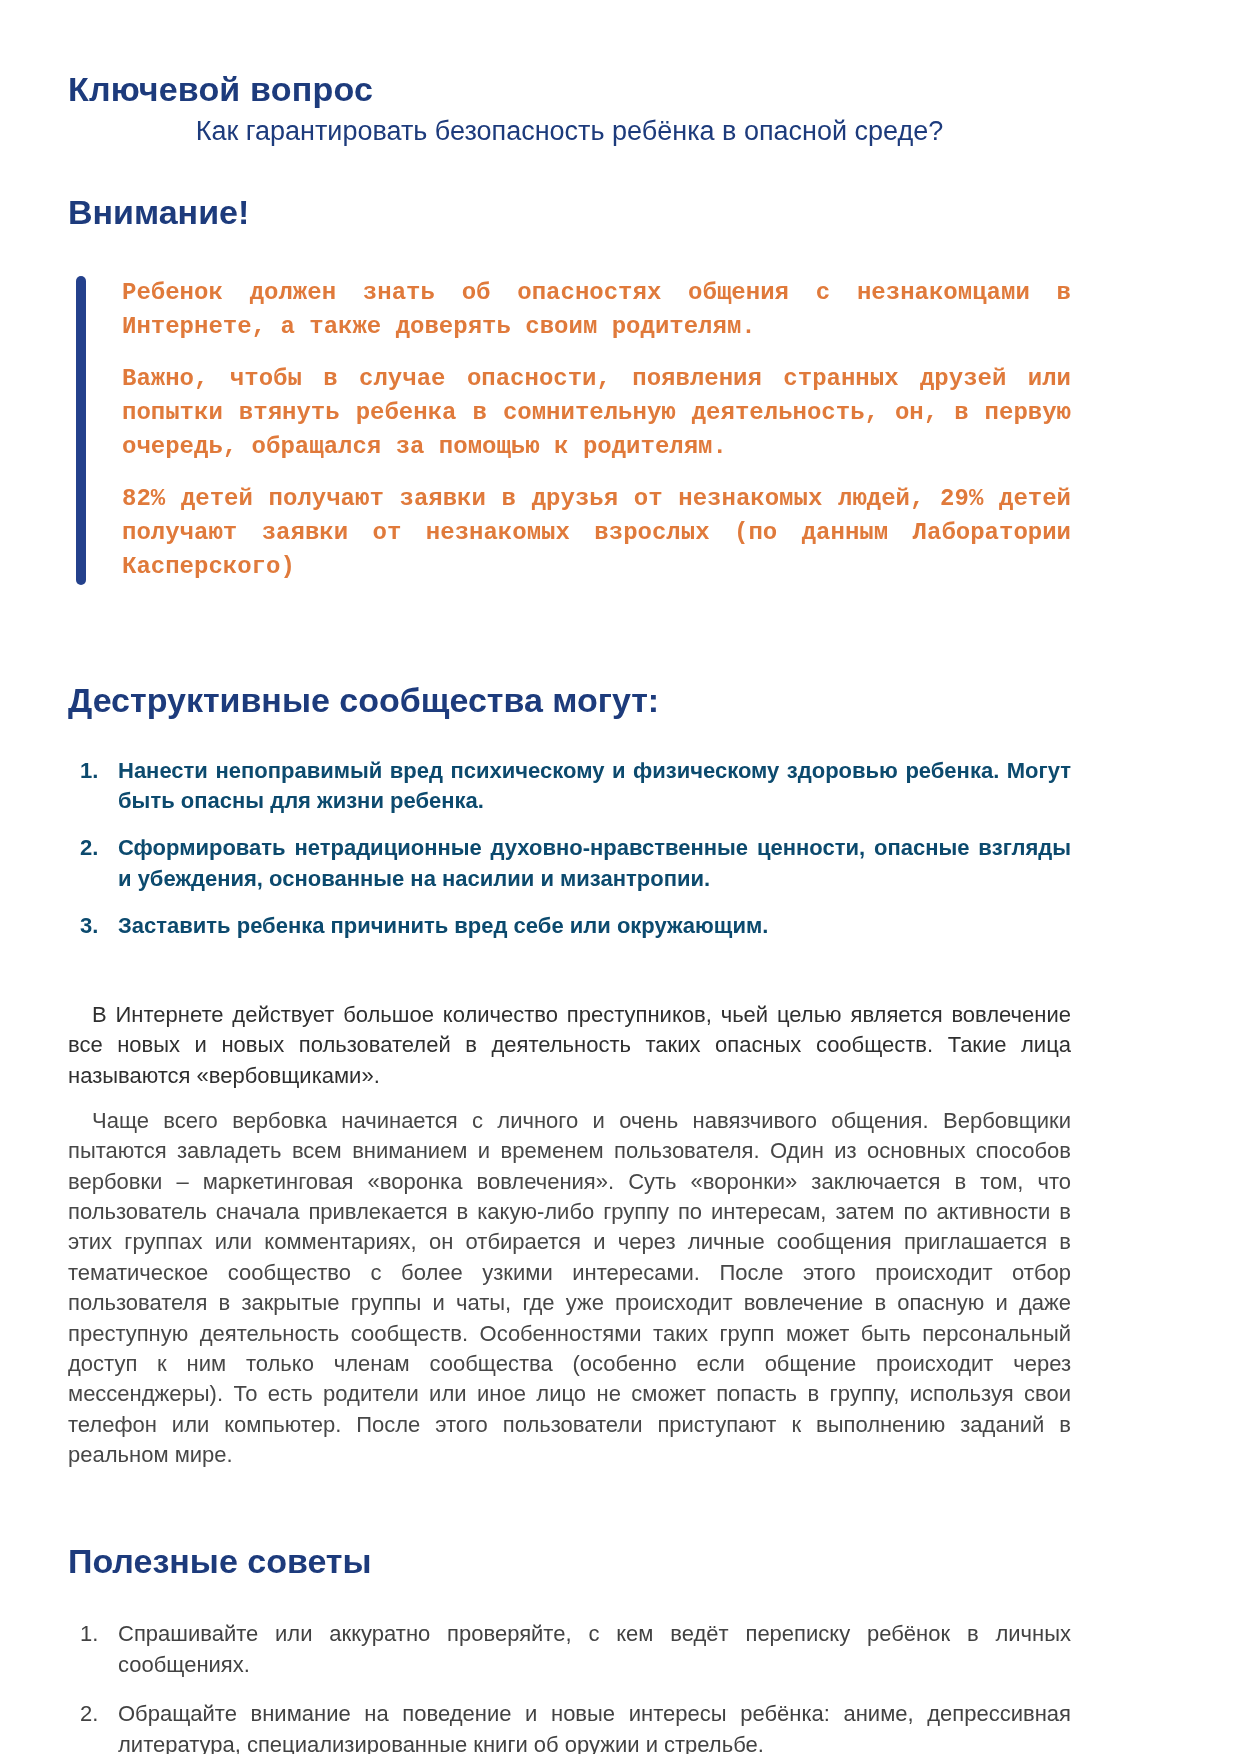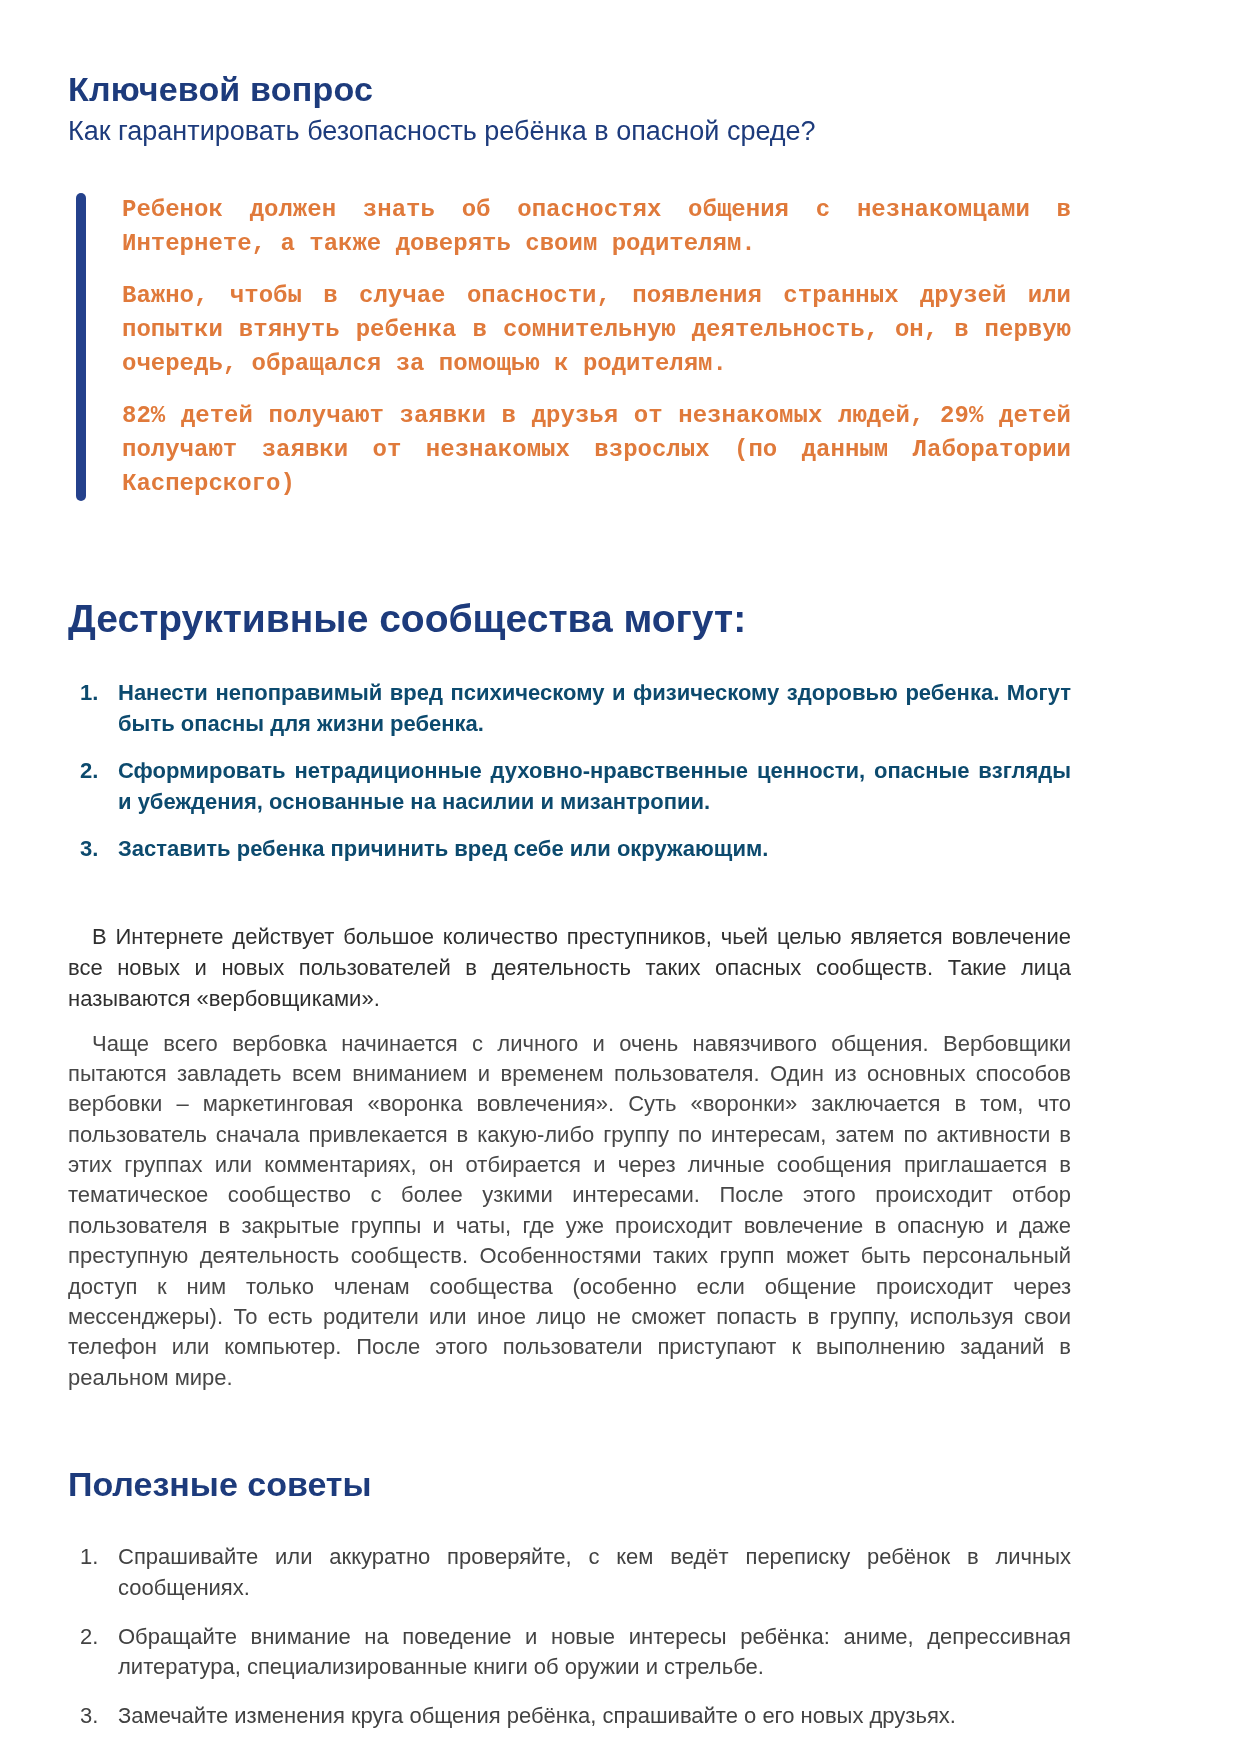--- a/index.html
+++ b/index.html
@@ -24,20 +24,21 @@
     font-weight: 800;
     color: var(--heading-blue, #1d3b7c);
     letter-spacing: 0.2px;
   }
   .subtitle {
     margin: 0 0 44px 0;
     font-size: 27px;
     line-height: 1.25;
     font-weight: 400;
     color: var(--heading-blue, #1d3b7c);
+    text-align: center;
   }
   .h-attention {
     margin: 0 0 44px 0;
     font-size: 34px;
     line-height: 1.15;
     font-weight: 800;
     color: var(--heading-blue, #1d3b7c);
   }
   
   .callout {
@@ -60,21 +61,21 @@
     line-height: 1.42;
     font-weight: 700;
     color: var(--accent-orange, #e07a3b);
     text-align: justify;
     font-family: Liberation Mono, monospace;
   }
   .callout-body p:last-child { margin-bottom: 0; }
 
   .h-section {
     margin: 0 0 36px 0;
-    font-size: 39px;
+    font-size: 34px;
     line-height: 1.15;
     font-weight: 800;
     color: var(--heading-blue, #1d3b7c);
   }
   ol.doc-list {
     margin: 0 0 58px 0;
     padding: 0;
     list-style: none;
     counter-reset: li;
   }
@@ -130,20 +131,21 @@
   }
 </style>
 </head>
 <body>
 
 <div class="page">
 
   <h1 class="h-main">Ключевой вопрос</h1>
   <p class="subtitle">Как гарантировать безопасность ребёнка в опасной среде?</p>
 
+  <h2 class="h-attention">Внимание!</h2>
 
   <div class="callout">
     <div class="callout-bar"></div>
     <div class="callout-body">
       <p>Ребенок должен знать об опасностях общения с незнакомцами в Интернете, а также доверять своим родителям.</p>
       <p>Важно, чтобы в случае опасности, появления странных друзей или попытки втянуть ребенка в сомнительную деятельность, он, в первую очередь, обращался за помощью к родителям.</p>
       <p>82% детей получают заявки в друзья от незнакомых людей, 29% детей получают заявки от незнакомых взрослых (по данным Лаборатории Касперского)</p>
     </div>
   </div>
 

